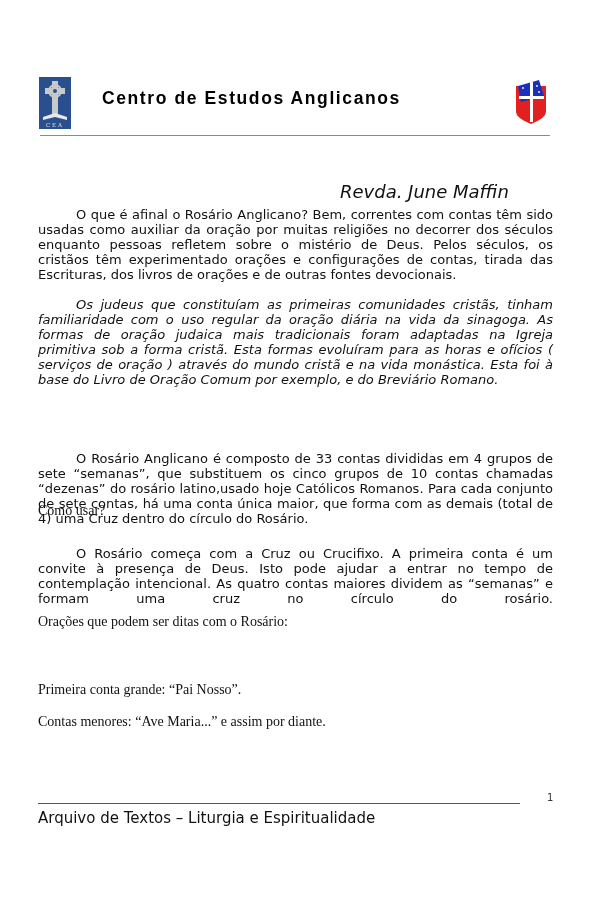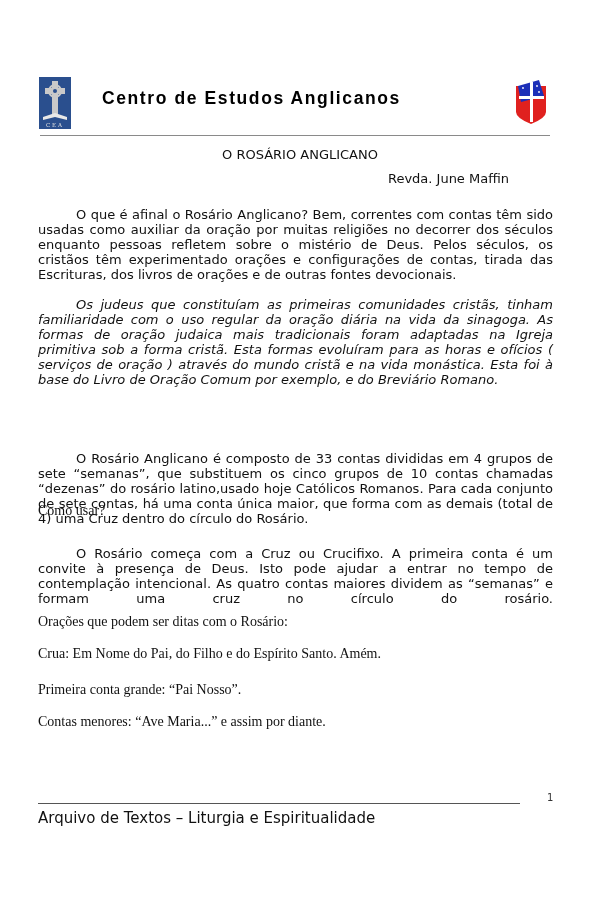--- a/index.html
+++ b/index.html
@@ -9,21 +9,21 @@
 
   .logo-left { position: absolute; left: 39px; top: 77px; width: 32px; height: 52px; background: #2a4f8e; }
   .logo-right { position: absolute; left: 515px; top: 78px; width: 32px; height: 46px; }
   .org-title { position: absolute; left: 102px; top: 88px; width: 400px;
                font-family: "Liberation Sans", sans-serif; font-weight: bold;
                font-size: 17.5px; letter-spacing: 1.6px; color: #000; white-space: nowrap; }
   .header-rule { position: absolute; left: 40px; top: 135px; width: 510px; height: 1px; background: #8a8a8a; }
 
   .doc-title { position: absolute; left: 0; width: 600px; top: 147px; text-align: center;
                font-size: 13px; }
-  .author { position: absolute; right: 47px; top: 171px; font-size: 13px; }
+  .author { position: absolute; right: 47px; top: 181px; font-size: 18px; font-style: italic; }
 
   .para { position: absolute; left: 38px; width: 515px; font-size: 13px; line-height: 15px;
           text-align: justify; text-align-last: left; }
   .para .indent { display: inline-block; width: 38px; }
   .para.justify-last { text-align-last: justify; margin-top: 12px; }
   .line { position: absolute; left: 38px; font-size: 14px; white-space: nowrap; font-family: Liberation Serif, serif; }
 
   .footer-rule { position: absolute; left: 38px; top: 803px; width: 482px; height: 1px; background: #555; }
   .page-num { position: absolute; left: 547px; top: 792px; font-size: 10px; color: #333; }
   .footer-text { position: absolute; left: 38px; top: 809px; font-size: 15px; }
@@ -55,21 +55,20 @@
       <rect x="4" y="18" width="25" height="3" fill="#ffffff"></rect>
       <circle cx="8" cy="10" r="0.9" fill="#fff"></circle>
       <circle cx="22" cy="8" r="0.9" fill="#fff"></circle>
       <circle cx="10" cy="20" r="0.9" fill="#fff"></circle>
       <circle cx="24" cy="14" r="0.9" fill="#fff"></circle>
     </svg>
   </div>
 
   <div class="header-rule"></div>
 
-  <div class="doc-title">O ROSÁRIO ANGLICANO</div>
   <div class="author">Revda. June Maffin</div>
 
   <div class="para" style="top:207px;">
     <span class="indent"></span><span>O que é afinal o Rosário Anglicano? Bem, correntes com contas têm sido usadas como auxiliar da oração por muitas religiões no decorrer dos séculos enquanto pessoas refletem sobre o mistério de Deus. Pelos séculos, os cristãos têm experimentado orações e configurações de contas, tirada das Escrituras, dos livros de orações e de outras fontes devocionais.</span>
   </div>
 
   <div class="para" style="top:297px;font-style:italic;">
     <span class="indent"></span><span>Os judeus que constituíam as primeiras comunidades cristãs, tinham familiaridade com o uso regular da oração diária na vida da sinagoga. As formas de oração judaica mais tradicionais foram adaptadas na Igreja primitiva sob a forma cristã. Esta formas evoluíram para as horas e ofícios ( serviços de oração ) através do mundo cristã e na vida monástica. Esta foi à base do Livro de Oração Comum por exemplo, e do Breviário Romano.</span>
   </div>
 
@@ -77,21 +76,20 @@
     <span class="indent"></span><span>O Rosário Anglicano é composto de 33 contas divididas em 4 grupos de sete “semanas”, que substituem os cinco grupos de 10 contas chamadas “dezenas” do rosário latino,usado hoje Católicos Romanos. Para cada conjunto de sete contas, há uma conta única maior, que forma com as demais (total de 4) uma Cruz dentro do círculo do Rosário.</span>
   </div>
 
   <div class="line" style="top:503px;">Como usar?</div>
 
   <div class="para justify-last" style="top:534px;">
     <span class="indent"></span><span>O Rosário começa com a Cruz ou Crucifixo. A primeira conta é um convite à presença de Deus. Isto pode ajudar a entrar no tempo de contemplação intencional. As quatro contas maiores dividem as “semanas” e formam uma cruz no círculo do rosário.</span>
   </div>
 
   <div class="line" style="top:614px;">Orações que podem ser ditas com o Rosário:</div>
-  <div class="line" style="top:646px;">Crua: Em Nome do Pai, do Filho e do Espírito Santo. Amém.</div>
   <div class="line" style="top:714px;">Contas menores: “Ave Maria...” e assim por diante.</div>
   <div class="line" style="top:682px;">Primeira conta grande: “Pai Nosso”.</div>
 
   <div class="page-num">1</div>
   <div class="footer-rule"></div>
   <div class="footer-text">Arquivo de Textos – Liturgia e Espiritualidade</div>
 
 </div>
 
 </body></html>

